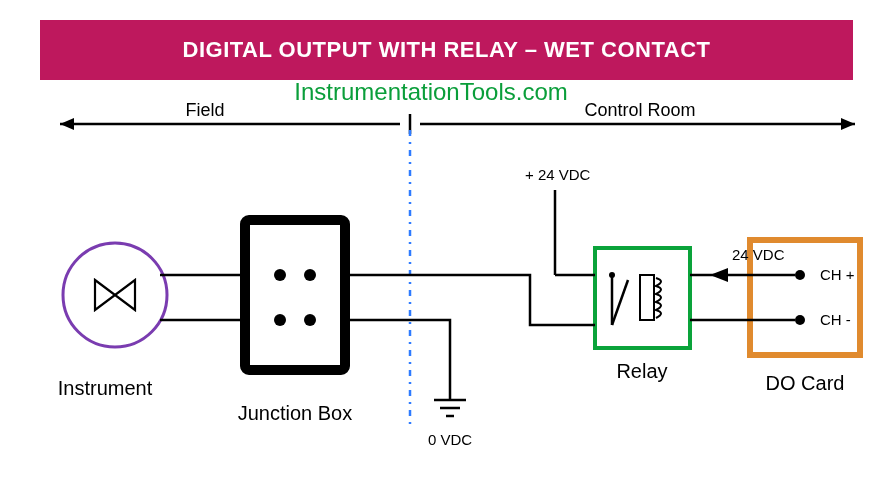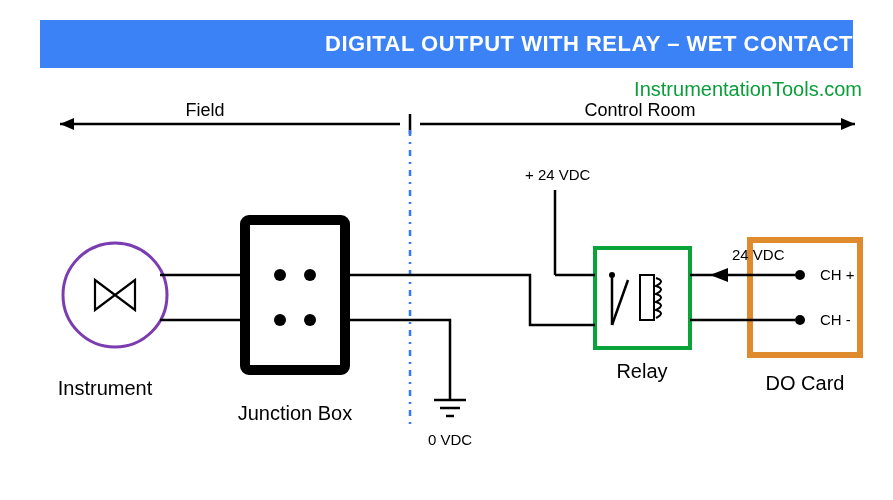--- a/index.html
+++ b/index.html
@@ -8,39 +8,39 @@
     font-family: Arial, Helvetica, sans-serif;
     background: #fff;
     width: 893px;
     height: 500px;
     position: relative;
     overflow: hidden;
   }
   .title-bar {
     position: absolute;
     left: 40px; top: 20px;
-    width: 813px; height: 48px;
-    background: #3b82f6;
+    width: 813px; height: 60px;
+    background: #be185d;
     display: flex;
     align-items: center;
-    justify-content: flex-end;
+    justify-content: center;
   }
   .title-text {
     color: #fff;
     font-weight: bold;
     font-size: 22px;
     letter-spacing: 0.5px;
   }
   .site-link {
     position: absolute;
     left: 0; top: 78px;
     width: 862px;
-    text-align: right;
+    text-align: center;
     color: #0a9e3a;
-    font-size: 20px;
+    font-size: 24px;
   }
   
   .diagram {
     position: absolute;
     left: 0; top: 100px;
     width: 893px; height: 400px;
   }
   .zone-label { font-size: 18px; fill: #000; }
   .comp-label { font-size: 20px; fill: #000; }
   .small-label { font-size: 15px; fill: #000; }

